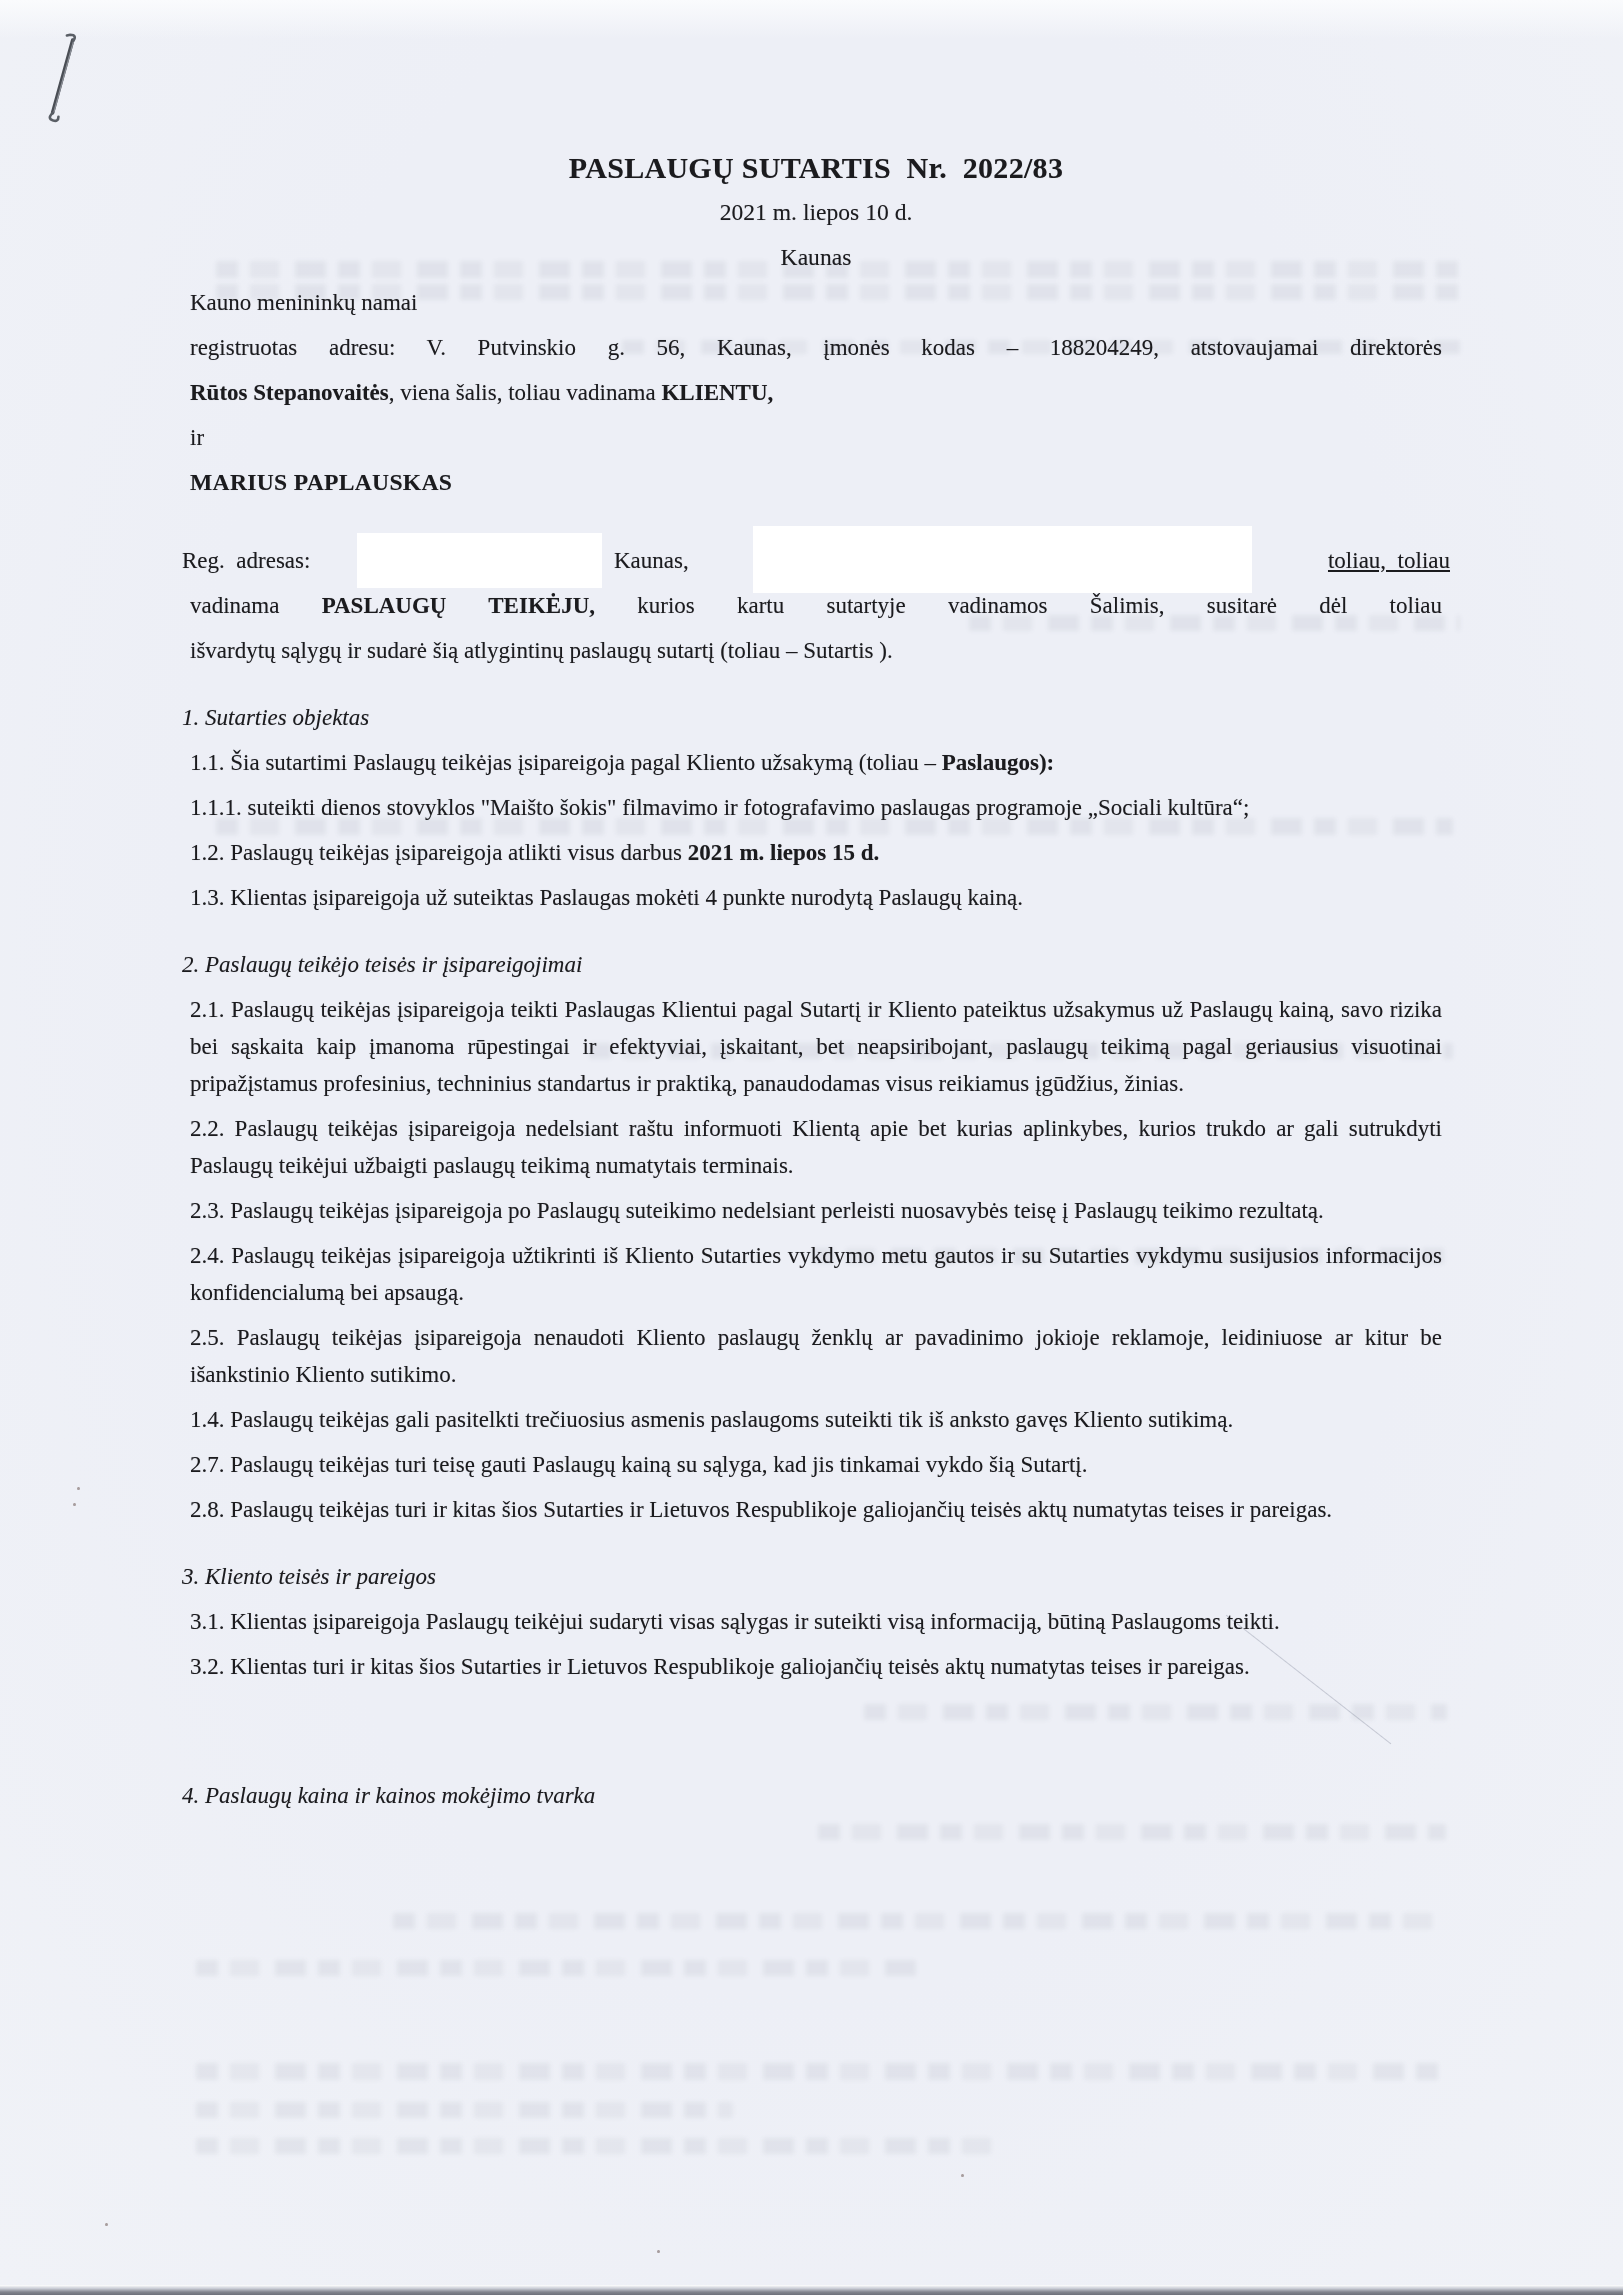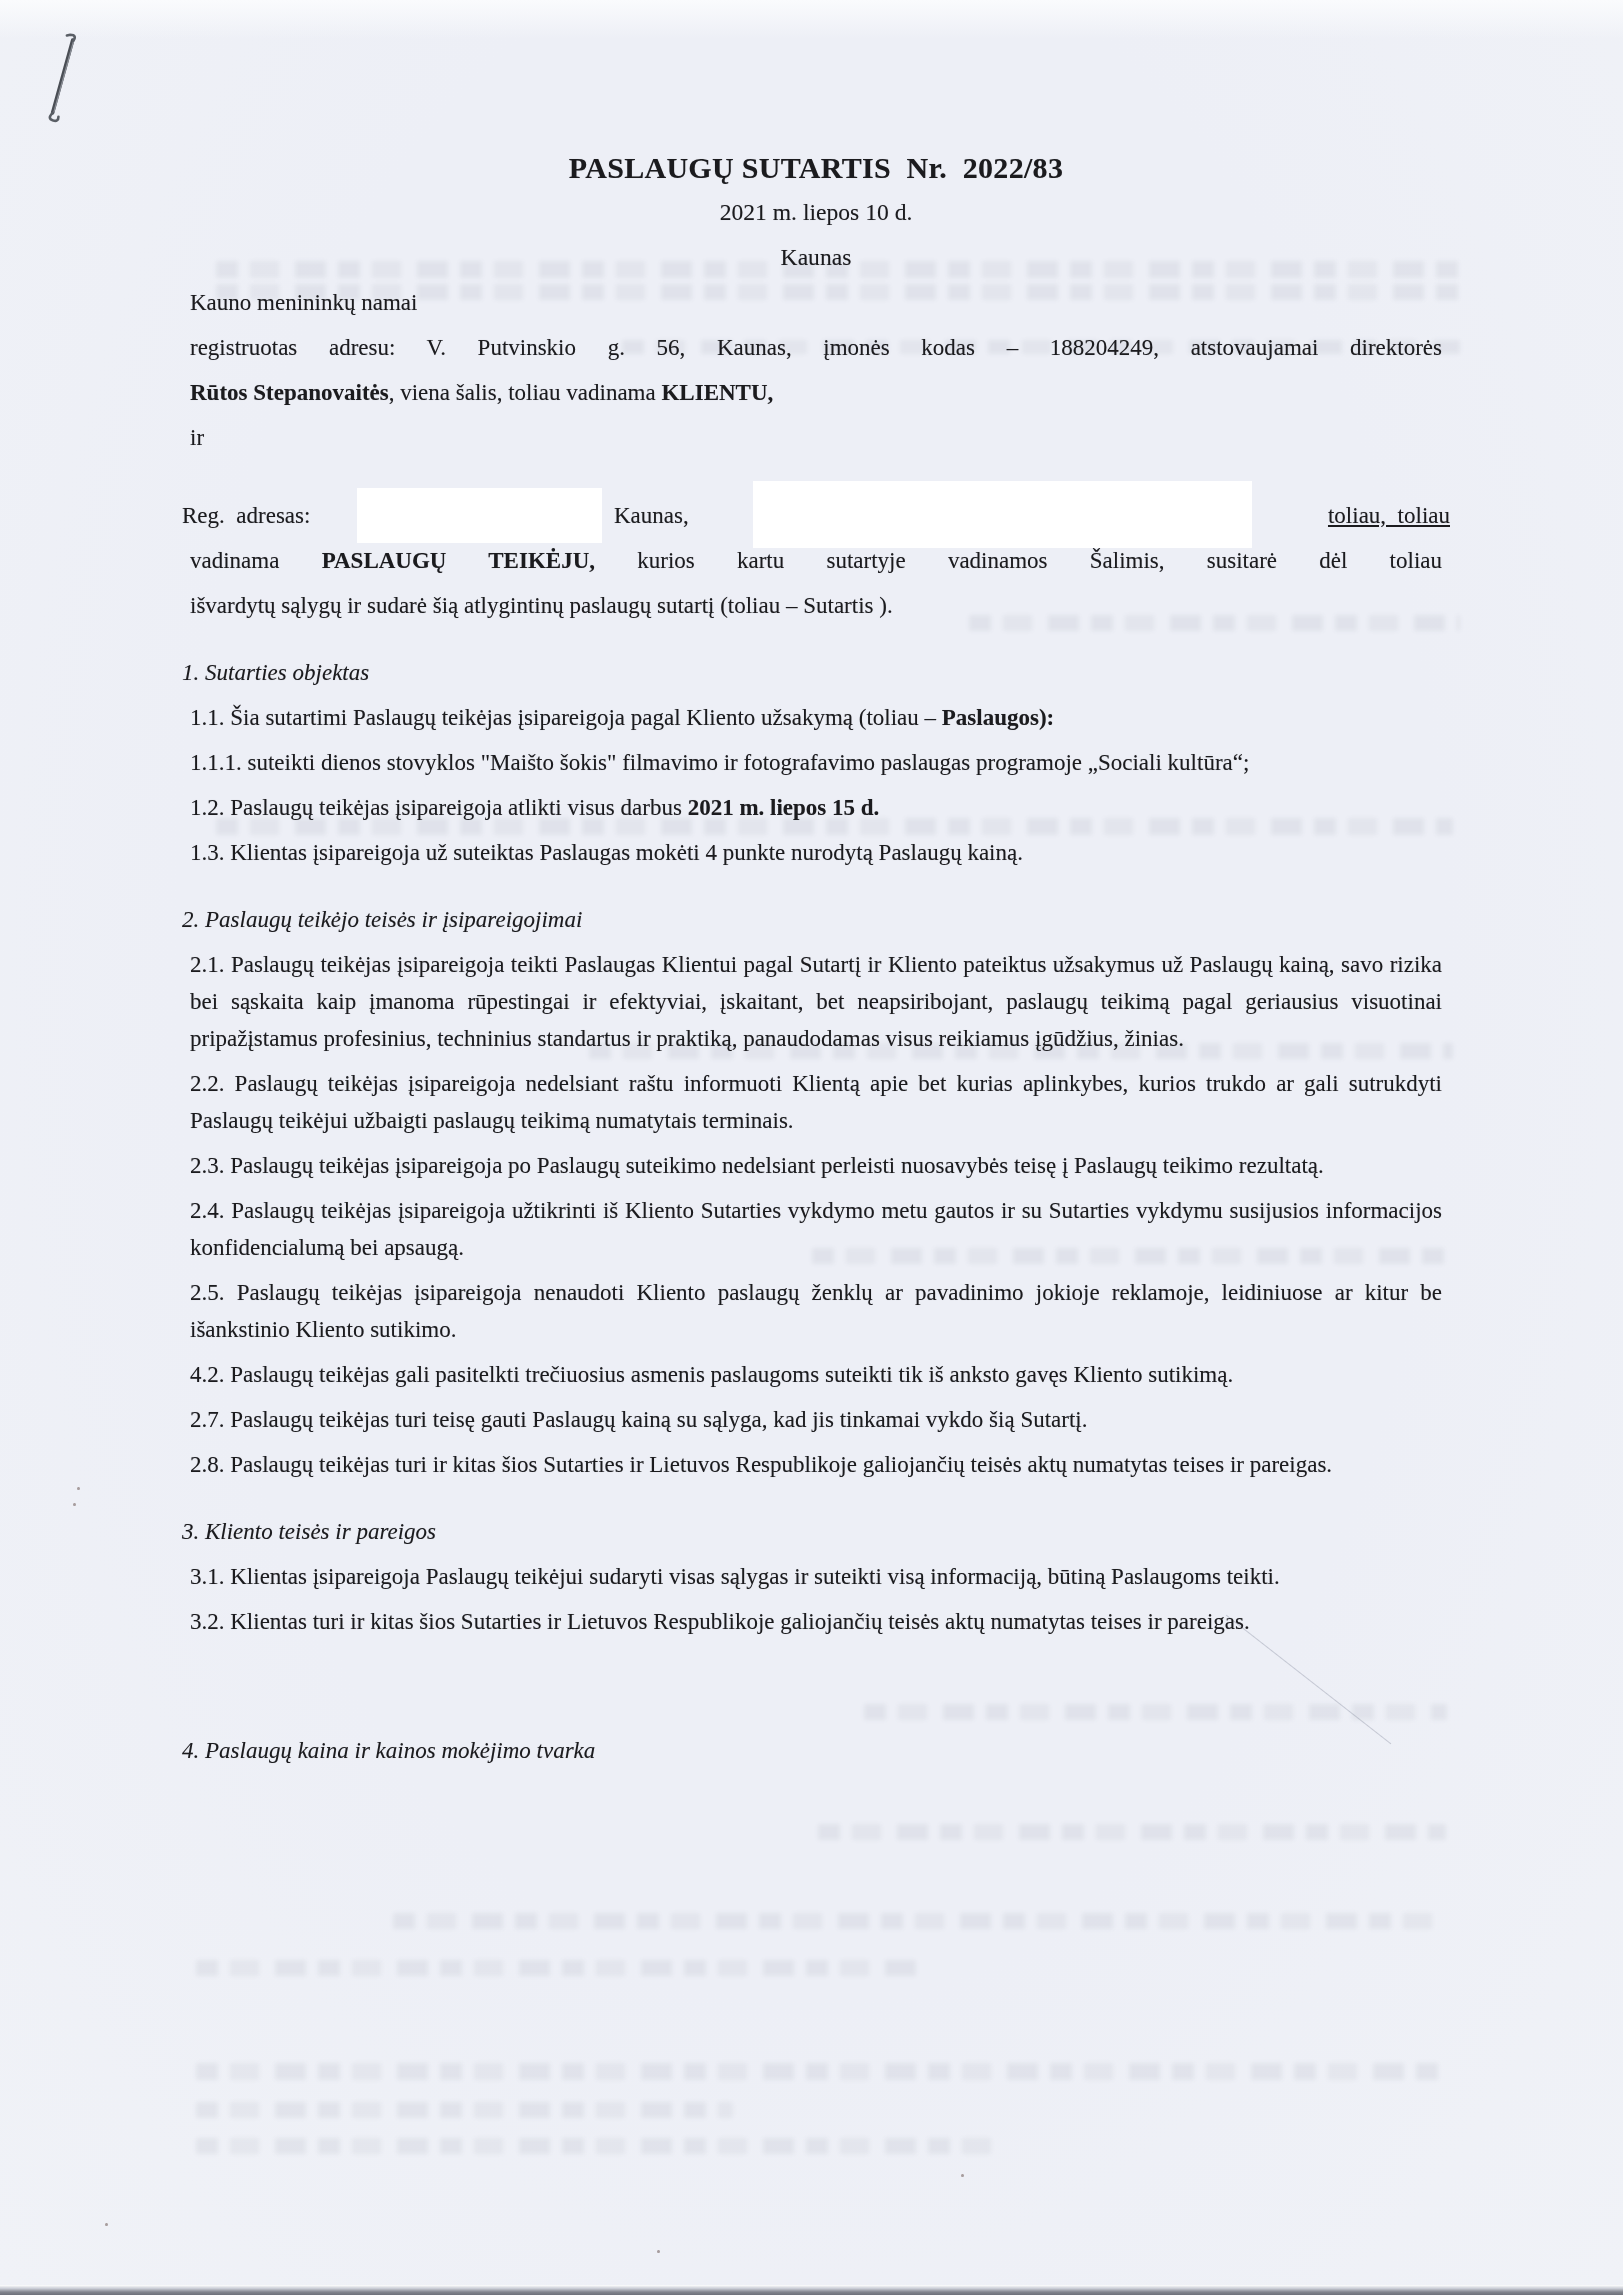--- a/index.html
+++ b/index.html
@@ -100,20 +100,21 @@
   <div class="title">PASLAUGŲ SUTARTIS  Nr.  2022/83</div>
   <p class="docdate center">2021 m. liepos 10 d.</p>
   <p class="city center">Kaunas</p>
 
   <p class="client-name">Kauno menininkų namai</p>
   <p class="jlast">registruotas adresu: V. Putvinskio g. 56, Kaunas, įmonės kodas – 188204249, atstovaujamai direktorės</p>
   <p><b>Rūtos Stepanovaitės</b><span>, viena šalis, toliau vadinama </span><b>KLIENTU,</b></p>
 
   <p class="connector">ir</p>
 
+  <p class="provider-name">MARIUS PAPLAUSKAS</p>
 
   <div class="reg-line">
     <span class="prefix">Reg.  adresas:</span>
     <span class="redact-1"></span>
     <span class="mid">Kaunas,</span>
     <span class="redact-2"></span>
     <span class="suffix">toliau,  toliau</span>
   </div>
   <p class="jlast"><span>vadinama </span><b>PASLAUGŲ TEIKĖJU,</b><span> kurios kartu sutartyje vadinamos Šalimis, susitarė dėl toliau</span></p>
   <p>išvardytų sąlygų ir sudarė šią atlygintinų paslaugų sutartį  (toliau – Sutartis ).</p>
@@ -126,21 +127,21 @@
         <p><span>1.2. Paslaugų teikėjas įsipareigoja atlikti visus darbus  </span><b>2021 m. liepos 15 d.</b></p>
         <p><span>1.3. Klientas įsipareigoja už suteiktas Paslaugas mokėti 4 punkte nurodytą Paslaugų kainą.</span></p>
       </section>
       <section>
         <h2>2. Paslaugų teikėjo teisės ir įsipareigojimai</h2>
         <p><span>2.1. Paslaugų teikėjas įsipareigoja teikti Paslaugas Klientui pagal Sutartį ir Kliento pateiktus užsakymus už Paslaugų kainą, savo rizika bei sąskaita kaip įmanoma rūpestingai ir efektyviai, įskaitant, bet neapsiribojant, paslaugų teikimą pagal geriausius visuotinai pripažįstamus profesinius, techninius standartus ir praktiką, panaudodamas visus reikiamus įgūdžius, žinias.</span></p>
         <p><span>2.2. Paslaugų teikėjas įsipareigoja nedelsiant raštu informuoti Klientą apie bet kurias aplinkybes, kurios trukdo ar gali sutrukdyti Paslaugų teikėjui užbaigti paslaugų teikimą numatytais terminais.</span></p>
         <p><span>2.3. Paslaugų teikėjas įsipareigoja po Paslaugų suteikimo nedelsiant perleisti nuosavybės teisę į Paslaugų teikimo rezultatą.</span></p>
         <p><span>2.4. Paslaugų teikėjas įsipareigoja užtikrinti iš Kliento Sutarties vykdymo metu gautos ir su Sutarties vykdymu susijusios informacijos konfidencialumą bei apsaugą.</span></p>
         <p><span>2.5. Paslaugų teikėjas įsipareigoja nenaudoti Kliento paslaugų ženklų ar pavadinimo jokioje reklamoje, leidiniuose ar kitur be išankstinio Kliento sutikimo.</span></p>
-        <p><span>4.2. Paslaugų teikėjas gali pasitelkti trečiuosius asmenis paslaugoms suteikti tik iš anksto gavęs Kliento sutikimą.</span></p>
+        <p><span>1.4. Paslaugų teikėjas gali pasitelkti trečiuosius asmenis paslaugoms suteikti tik iš anksto gavęs Kliento sutikimą.</span></p>
         <p><span>2.7. Paslaugų teikėjas turi teisę gauti Paslaugų kainą su sąlyga, kad jis tinkamai vykdo šią Sutartį.</span></p>
         <p><span>2.8. Paslaugų teikėjas turi ir kitas šios Sutarties ir Lietuvos Respublikoje galiojančių teisės aktų numatytas teises ir pareigas.</span></p>
       </section>
       <section>
         <h2>3. Kliento teisės ir pareigos</h2>
         <p><span>3.1. Klientas įsipareigoja Paslaugų teikėjui sudaryti visas sąlygas ir suteikti visą informaciją, būtiną Paslaugoms teikti.</span></p>
         <p><span>3.2. Klientas turi ir kitas šios Sutarties ir Lietuvos Respublikoje galiojančių teisės aktų numatytas teises ir pareigas.</span></p>
       </section>
       <section class="gap-large">
         <h2>4. Paslaugų kaina ir kainos mokėjimo tvarka</h2>

